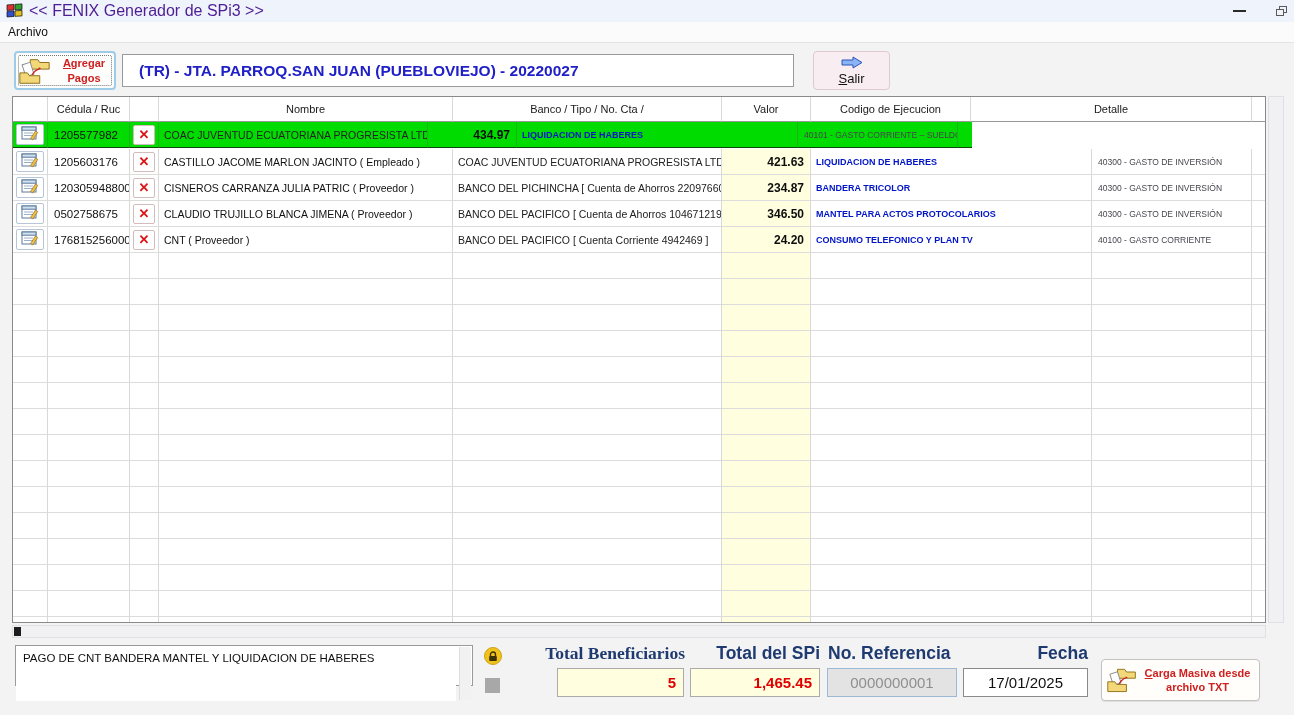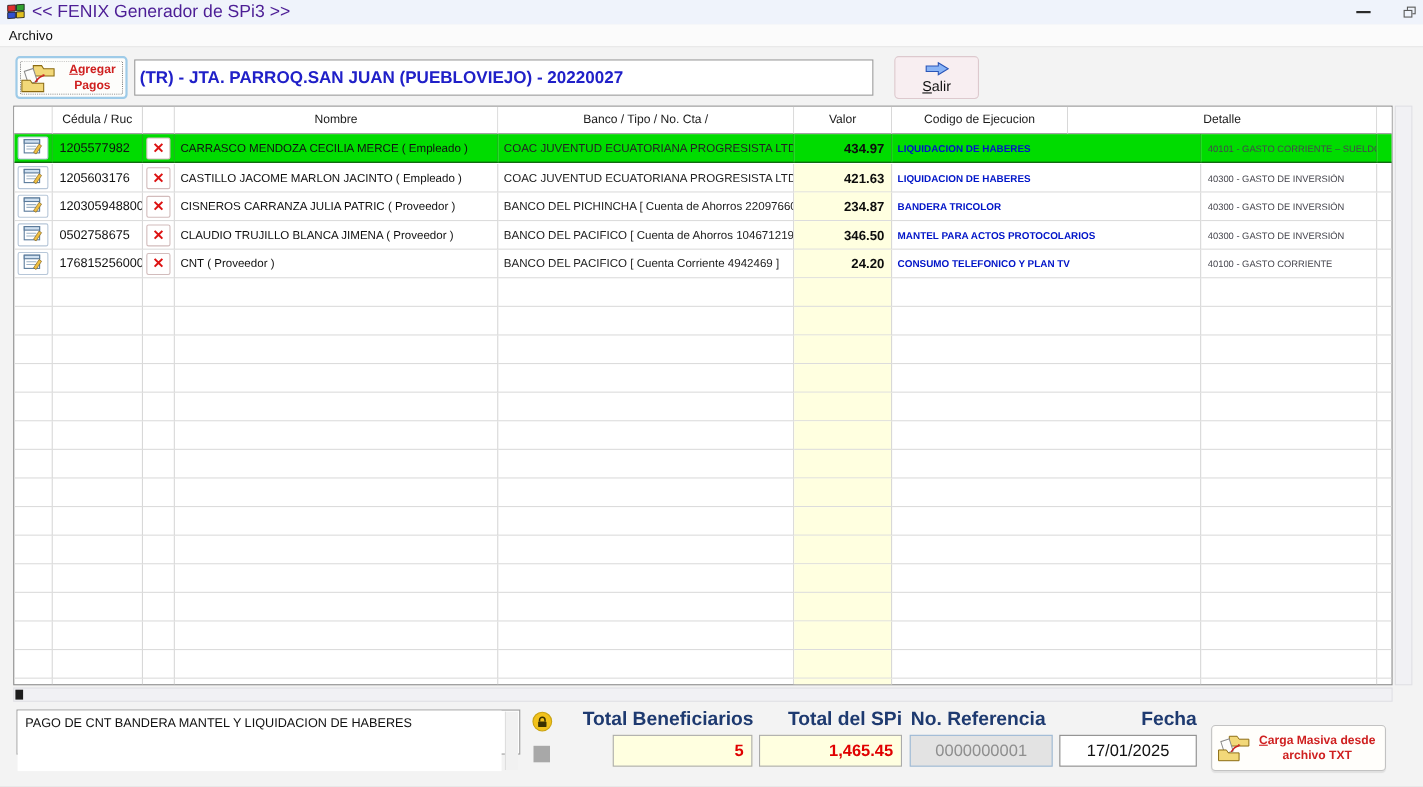--- a/index.html
+++ b/index.html
@@ -19,21 +19,21 @@
 
   
   .menubar{position:absolute;left:0;top:22px;width:100%;height:20px;background:#fbfbfb;border-bottom:1px solid #e4e4e4;}
   .menu-item{display:inline-block;padding:0 8px;height:20px;line-height:20px;font-size:12px;color:#111;text-align:center;}
 
   
   .btn-agregar{position:absolute;left:14px;top:51px;width:102px;height:39px;background:#fdfdfb;border:2px solid #9ecbe8;border-radius:4px;box-sizing:border-box;display:flex;align-items:center;gap:4px;padding:2px;}
   .btn-agregar .inner-focus{position:absolute;left:2px;top:2px;right:2px;bottom:2px;border:1px dotted #777;border-radius:2px;pointer-events:none;}
   .btn-label-red{font-size:11px;font-weight:700;color:#cf2020;text-align:center;line-height:1.3;flex:1;}
   .accel{text-decoration:underline;}
-  .entity-field{position:absolute;left:122px;top:54px;width:672px;height:33px;box-sizing:border-box;border:1px solid #9a9a9a;background:#fff;font-family:"Liberation Sans",sans-serif;font-size:15.5px;font-weight:700;color:var(--title-text,#2020C8);padding:0 4px;}
+  .entity-field{position:absolute;left:122px;top:54px;width:672px;height:33px;box-sizing:border-box;border:1px solid #9a9a9a;background:#fff;font-family:"Liberation Sans",sans-serif;font-size:15.5px;font-weight:700;color:var(--title-text,#2020C8);padding:0 16px;}
   .btn-salir{position:absolute;left:813px;top:51px;width:77px;height:39px;background:#f8eef1;border:1px solid #ddc9ce;border-radius:4px;box-sizing:border-box;display:flex;flex-direction:column;align-items:center;justify-content:center;gap:2px;}
   .btn-salir .lbl{font-size:13px;color:#111;}
 
   
   .grid{position:absolute;left:12px;top:96px;width:1254px;height:527px;background:#fff;border:1px solid #8a8a8a;box-sizing:border-box;overflow:hidden;}
   .grid-header{display:flex;height:25px;background:#fff;}
   .grid-header .cell{height:25px;justify-content:center;font-size:11px;color:#1a1a1a;font-weight:400;background:#fff !important;border-bottom:1px solid #979797;padding:0;}
   .grid-row{display:flex;height:26px;}
   .cell{height:26px;box-sizing:border-box;border-right:1px solid #d8d8d8;border-bottom:1px solid #dcdcdc;display:flex;align-items:center;overflow:hidden;white-space:nowrap;flex:0 0 auto;}
   .c-edit{width:35px;justify-content:center;}
@@ -148,21 +148,20 @@
                   <polygon points="9.5,12.5 14.5,5 16.8,6.5 11.8,14" fill="#f0c040" stroke="#806020" stroke-width="0.6"></polygon>
                 </svg></span>
             </button>
           </div>
           <div class="cell c-cedula">1205577982</div>
           <div class="cell c-del">
             <button class="del-btn">
               <span>✕</span>
             </button>
           </div>
-          <div class="cell c-nombre">CARRASCO MENDOZA CECILIA MERCE   ( Empleado )</div>
           <div class="cell c-banco">COAC JUVENTUD ECUATORIANA PROGRESISTA LTDA [ C</div>
           <div class="cell c-valor">434.97</div>
           <div class="cell c-detalle">LIQUIDACION DE HABERES</div>
           <div class="cell c-codigo">40101 - GASTO CORRIENTE – SUELDOS</div>
           <div class="cell c-fill"></div>
         </div>
         <div class="grid-row">
           <div class="cell c-edit">
             <button class="edit-btn">
               <span><svg width="18" height="15" viewBox="0 0 18 15">
@@ -441,21 +440,21 @@
   </div>
 
   <div class="lock-badge">
     <svg width="10" height="11" viewBox="0 0 10 11">
       <path d="M2.5 5 V3.5 a2.5 2.5 0 0 1 5 0 V5" fill="none" stroke="#3a3000" stroke-width="1.4"></path>
       <rect x="1.2" y="5" width="7.6" height="5" rx="0.8" fill="#3a3000"></rect>
     </svg>
   </div>
   <div class="gray-check"></div>
 
-  <div class="tot-label" style="left:500px;width:185px;text-align:right;">Total Beneficiarios</div>
+  <div class="tot-label" style="left:500px;width:185px;text-align:right;font-family:Liberation Serif, serif;">Total Beneficiarios</div>
   <div class="tot-label" style="left:655px;width:165px;text-align:right;">Total del SPi</div>
   <div class="tot-label" style="left:828px;">No. Referencia</div>
   <div class="tot-label" style="left:940px;width:148px;text-align:right;">Fecha</div>
 
   <div class="val-box val-yellow" style="left:557px;width:127px;">5</div>
   <div class="val-box val-yellow" style="left:690px;width:130px;">1,465.45</div>
   <div class="val-box box-plain" style="left:827px;width:130px;">
     <input class="val-ref" disabled="" value="0000000001" style="">
   </div>
   <div class="val-box box-plain" style="left:963px;width:125px;">

